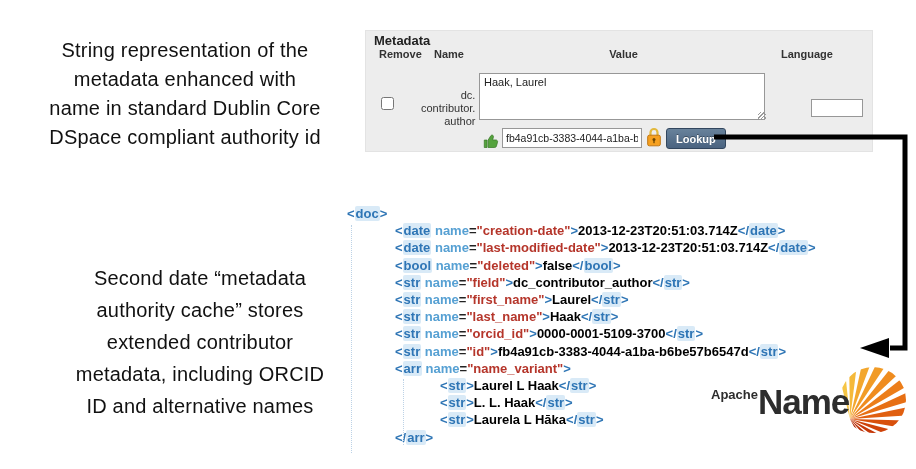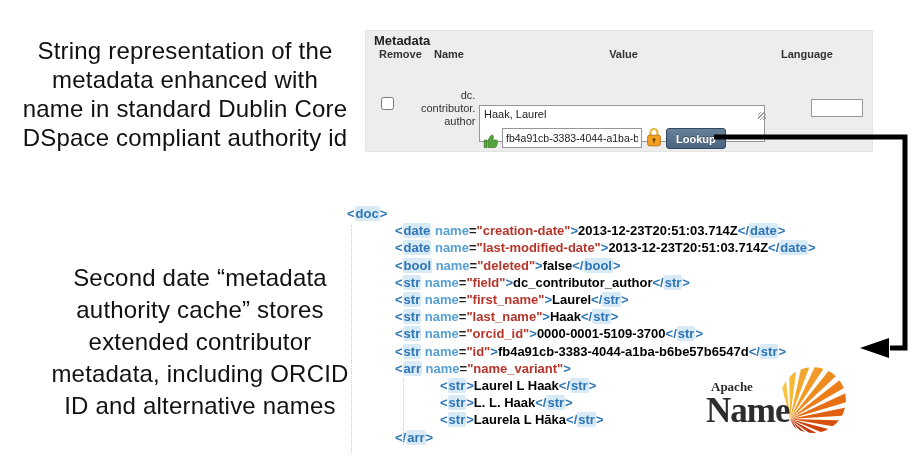--- a/index.html
+++ b/index.html
@@ -5,37 +5,37 @@
   :root{
     --code-tag:#2e75b5; --code-tag-bg:#d9eaf7; --code-attr:#56a0d3;
     --code-value:#b5352a; --code-text:#000000; --panel-bg:#ededed;
     --lookup-top:#68829b; --lookup-bottom:#4a6380; --solr-dark:#2d2d2d;
   }
   *{box-sizing:border-box;margin:0;padding:0}
   html,body{width:916px;height:469px;background:#fff;font-family:"Liberation Sans",sans-serif;}
   #page{position:relative;width:916px;height:469px;background:#fff;overflow:hidden;}
 
   
-  .annot{position:absolute;text-align:center;color:#111;font-size:24px;line-height:29px;font-weight:400;letter-spacing:.2px;}
+  .annot{position:absolute;text-align:center;color:#111;font-size:20px;line-height:29px;font-weight:400;letter-spacing:.2px;}
   #annot-top{left:0;top:36px;width:370px;}
   #annot-bottom{left:15px;top:262px;width:370px;line-height:32px;}
 
   
   #panel{position:absolute;left:365px;top:30px;width:508px;height:122px;background:var(--panel-bg);border:1px solid #e3e3e3;}
   #panel .abs{position:absolute;}
   .form-title{left:8px;top:2px;font-size:13px;font-weight:bold;color:#222;}
   .col-h{font-size:11px;font-weight:bold;color:#333;}
   #col-remove{left:13px;top:17px;}
   #col-name{left:68px;top:17px;}
   #col-value{left:205px;top:17px;width:105px;text-align:center;}
   #col-language{left:415px;top:17px;}
   #remove-cb{left:15px;top:66px;width:13px;height:13px;}
   #fieldname{left:55px;top:58px;font-size:11px;line-height:13px;color:#333;text-align:right;}
-  #value-ta{left:113px;top:42px;width:286px;height:37px;border:1px solid #979797;background:#fff;
-            font-family:"Liberation Sans",sans-serif;font-size:11px;color:#222;padding:2px 4px;resize:none;overflow:hidden;margin-top:32px;}
+  #value-ta{left:113px;top:42px;width:286px;height:47px;border:1px solid #979797;background:#fff;
+            font-family:"Liberation Sans",sans-serif;font-size:11px;color:#222;padding:2px 4px;resize:none;overflow:hidden;}
   .grip{left:392px;top:81px;width:8px;height:8px;pointer-events:none;
         background:repeating-linear-gradient(135deg,transparent 0 1.5px,#9a9a9a 1.5px 2.5px);}
   #lang-in{left:445px;top:68px;width:52px;height:18px;border:1px solid #979797;background:#fff;
            font-family:"Liberation Sans",sans-serif;font-size:11px;padding:1px 3px;}
   #thumb{left:117px;top:101px;width:17px;height:17px;}
   #auth-in{left:136px;top:97px;width:140px;height:20px;border:1px solid #979797;background:#fff;
            font-family:"Liberation Sans",sans-serif;font-size:10.5px;color:#222;padding:1px 3px;}
   #lock{left:281px;top:96px;width:14px;height:20px;}
   #lookup{left:300px;top:97px;height:21px;padding:0 9px;font-family:"Liberation Sans",sans-serif;
           font-size:11px;font-weight:bold;color:#fff;text-shadow:0 -1px 0 rgba(0,0,0,.35);
@@ -54,21 +54,21 @@
   .tk-x{color:var(--code-text);}
   .guide{position:absolute;border-left:1px dotted #bcd2e6;width:0;}
   #guide1{left:6px;top:20px;height:228px;}
   #guide2{left:58px;top:174px;height:66px;}
 
   
   #arrow-svg{position:absolute;left:0;top:0;width:916px;height:469px;pointer-events:none;}
 
   
   #solr-logo{position:absolute;left:706px;top:366px;display:flex;align-items:center;}
-  #solr-text{display:flex;flex-direction:column;align-items:flex-start;margin-right:-14px;z-index:2;font-family:Liberation Serif, serif;}
+  #solr-text{display:flex;flex-direction:row;align-items:flex-start;margin-right:-14px;z-index:2;}
   .apache{font-size:13px;font-weight:600;color:var(--solr-dark);margin-left:5px;margin-bottom:1px;}
   .solr{font-size:35px;font-weight:800;color:var(--solr-dark);letter-spacing:-1px;line-height:30px;}
   #sunburst{width:72px;height:72px;}
 </style>
 </head>
 <body>
 
 <div id="page">
 
   <div id="annot-top" class="annot">

